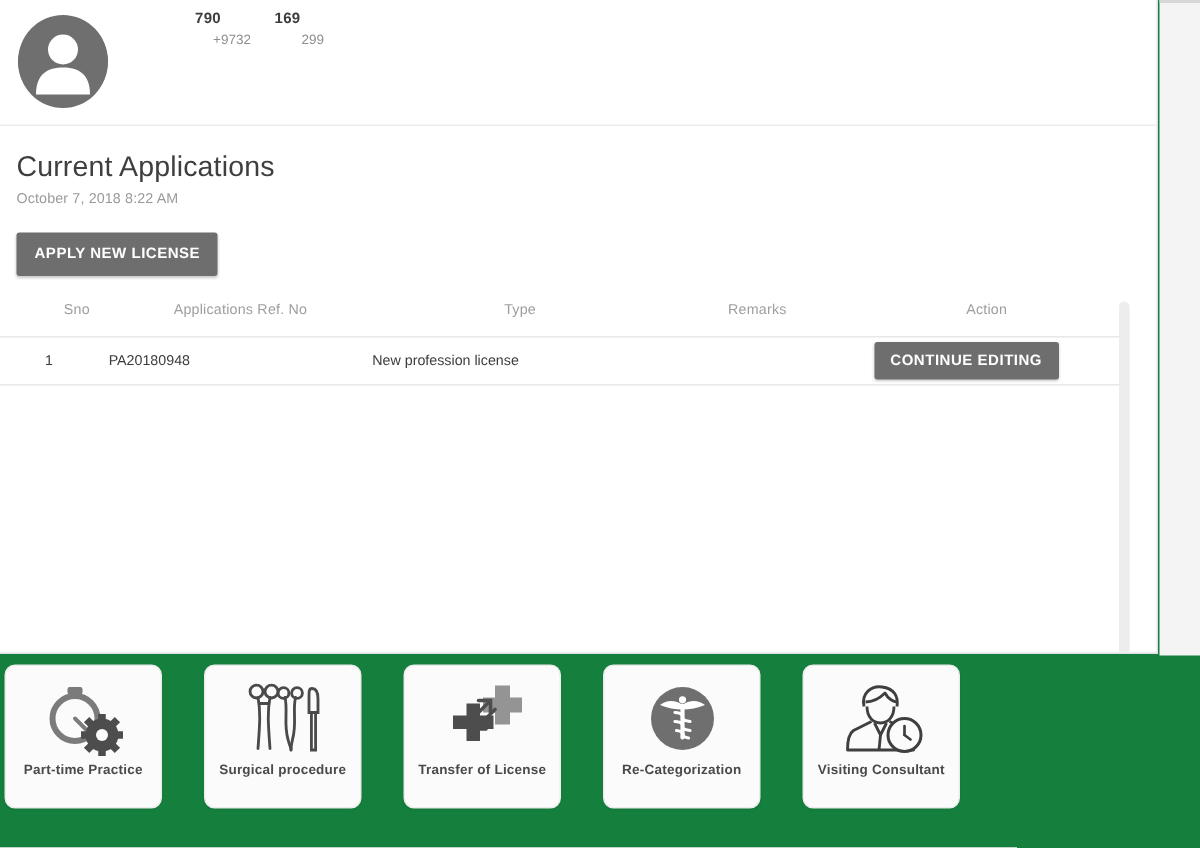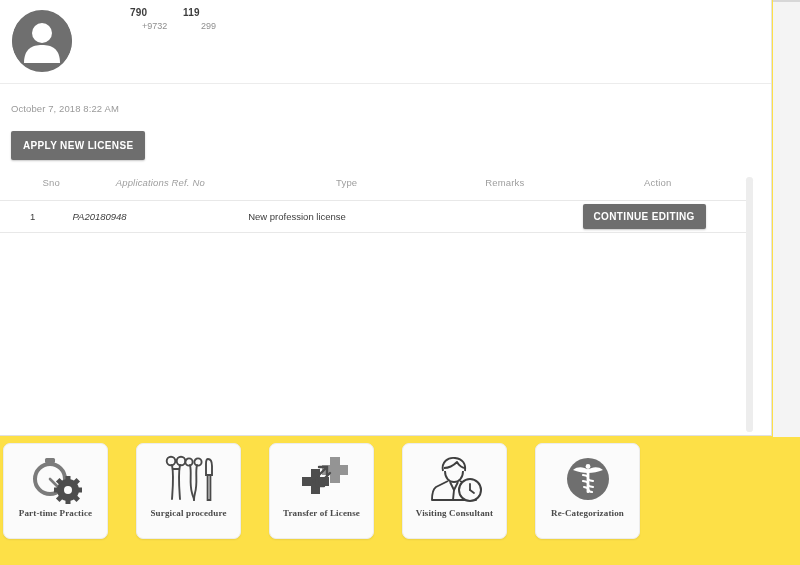--- a/index.html
+++ b/index.html
@@ -10,21 +10,21 @@
     overflow: hidden;
     background: #f2f2f2;
     font-family: "Liberation Sans", "DejaVu Sans", sans-serif;
     -webkit-font-smoothing: antialiased;
   }
 
   #app {
     position: relative;
     width: 800px;
     height: 565px;
-    background: #fde047;
+    background: #15803d;
   }
 
   
   .panel {
     position: absolute;
     left: 0;
     top: 0;
     width: 772px;
     height: 436px;
     background: #ffffff;
@@ -142,21 +142,21 @@
   table.apps td {
     font-size: 9.5px;
     color: #3c3c3c;
     padding: 0;
     height: 32px;
     vertical-align: middle;
     border-top: 1px solid #e8e8e8;
     border-bottom: 1px solid #e8e8e8;
   }
   .col-sno   { width: 68px;  padding-left: 30px !important; }
-  .col-ref   { width: 165px; font-style: italic; }
+  .col-ref   { width: 165px; }
   .col-type  { width: 185px; }
   .col-rem   { width: 112px; }
   .col-act   { width: 175px; }
 
   .btn-continue {
     padding: 7px 11px;
     margin-left: 18px;
     position: relative;
     top: 0px;
   }
@@ -231,21 +231,20 @@
   }
   .card-label {
     font-size: 9px;
     font-weight: bold;
     color: #4a4a4a;
     letter-spacing: .15px;
     text-align: left;
     line-height: 11px;
     padding: 0 3px;
     white-space: nowrap;
-    font-family: Liberation Serif, serif;
   }
 </style>
 </head>
 <body>
 
 <div id="app">
 
   <div class="panel">
 
     <div class="profile-header">
@@ -256,28 +255,29 @@
           <path d="M12 53 C12 39 20 35 30 35 C40 35 48 39 48 53 Z" fill="#ffffff"></path>
         </svg>
       </div>
 
       <div class="profile-stats">
         <div class="stat">
           <div class="stat-value">790</div>
           <div class="stat-sub">+9732</div>
         </div>
         <div class="stat indent">
-          <div class="stat-value">119</div>
+          <div class="stat-value">169</div>
           <div class="stat-sub">299</div>
         </div>
       </div>
     </div>
 
     <div class="content">
 
+      <div class="section-title">Current Applications</div>
       <div class="section-subtitle">October 7, 2018 8:22 AM</div>
 
       <button class="btn btn-apply">APPLY NEW LICENSE</button>
 
       <div class="table-wrap">
         <table class="apps">
           <thead>
             <tr>
               <th class="col-sno">Sno</th>
               <th class="col-ref">Applications Ref. No</th>
@@ -375,53 +375,53 @@
             <polyline points="30,33 23,33 23,26" fill="none"></polyline>
           </g>
         </svg>
       </div>
       <div class="card-label">Transfer of License</div>
     </div>
 
 
     <div class="card">
       <div class="card-icon">
+        <svg width="52" height="52" viewBox="0 0 52 52">
+          <circle cx="26" cy="26" r="21" fill="#6f6f6f"></circle>
+          <g fill="#ffffff">
+            <path d="M11 17 C16 13 22 14 26 17 C30 14 36 13 41 17 C36 19 31 20 26 20 C21 20 16 19 11 17 Z"></path>
+            <rect x="24.6" y="16" width="2.8" height="24" rx="1.2"></rect>
+            <circle cx="26" cy="13.5" r="2.4"></circle>
+          </g>
+          <g fill="none" stroke="#ffffff" stroke-width="2.1" stroke-linecap="round">
+            <path d="M21 22 C31 23 21 27 31 28"></path>
+            <path d="M21 28 C31 29 21 33 31 34"></path>
+            <path d="M22 34 C30 35 23 38 30 39"></path>
+          </g>
+        </svg>
+      </div>
+      <div class="card-label">Re-Categorization</div>
+    </div>
+
+    <div class="card">
+      <div class="card-icon">
         <svg width="58" height="50" viewBox="0 0 58 50">
           <g fill="none" stroke="#3f3f3f" stroke-width="1.9" stroke-linejoin="round">
             <path d="M17 17 C15 8 22 3 29 4 C37 5 40 10 39 17"></path>
             <path d="M18 14 C23 14 28 11 31 8 C33 12 37 14 39 14"></path>
             <path d="M19 17 C19 24 23 28 28 28 C33 28 37 24 37 17"></path>
             <path d="M22 27 L10 33 C7 35 6 39 6 46 L50 46 C50 39 49 35 46 33 L34 27"></path>
             <path d="M24 28 L28 36 L32 28"></path>
             <path d="M28 36 L27 46"></path>
           </g>
           <circle cx="44" cy="36" r="11" fill="#fbfbfb" stroke="#3f3f3f" stroke-width="2"></circle>
           <g stroke="#3f3f3f" stroke-width="1.8" stroke-linecap="round">
             <line x1="44" y1="36" x2="44" y2="30"></line>
             <line x1="44" y1="36" x2="48" y2="39"></line>
           </g>
         </svg>
       </div>
       <div class="card-label">Visiting Consultant</div>
     </div>
 
-    <div class="card">
-      <div class="card-icon">
-        <svg width="52" height="52" viewBox="0 0 52 52">
-          <circle cx="26" cy="26" r="21" fill="#6f6f6f"></circle>
-          <g fill="#ffffff">
-            <path d="M11 17 C16 13 22 14 26 17 C30 14 36 13 41 17 C36 19 31 20 26 20 C21 20 16 19 11 17 Z"></path>
-            <rect x="24.6" y="16" width="2.8" height="24" rx="1.2"></rect>
-            <circle cx="26" cy="13.5" r="2.4"></circle>
-          </g>
-          <g fill="none" stroke="#ffffff" stroke-width="2.1" stroke-linecap="round">
-            <path d="M21 22 C31 23 21 27 31 28"></path>
-            <path d="M21 28 C31 29 21 33 31 34"></path>
-            <path d="M22 34 C30 35 23 38 30 39"></path>
-          </g>
-        </svg>
-      </div>
-      <div class="card-label">Re-Categorization</div>
-    </div>
-
   </div>
 
 </div>
 
 </body></html>

